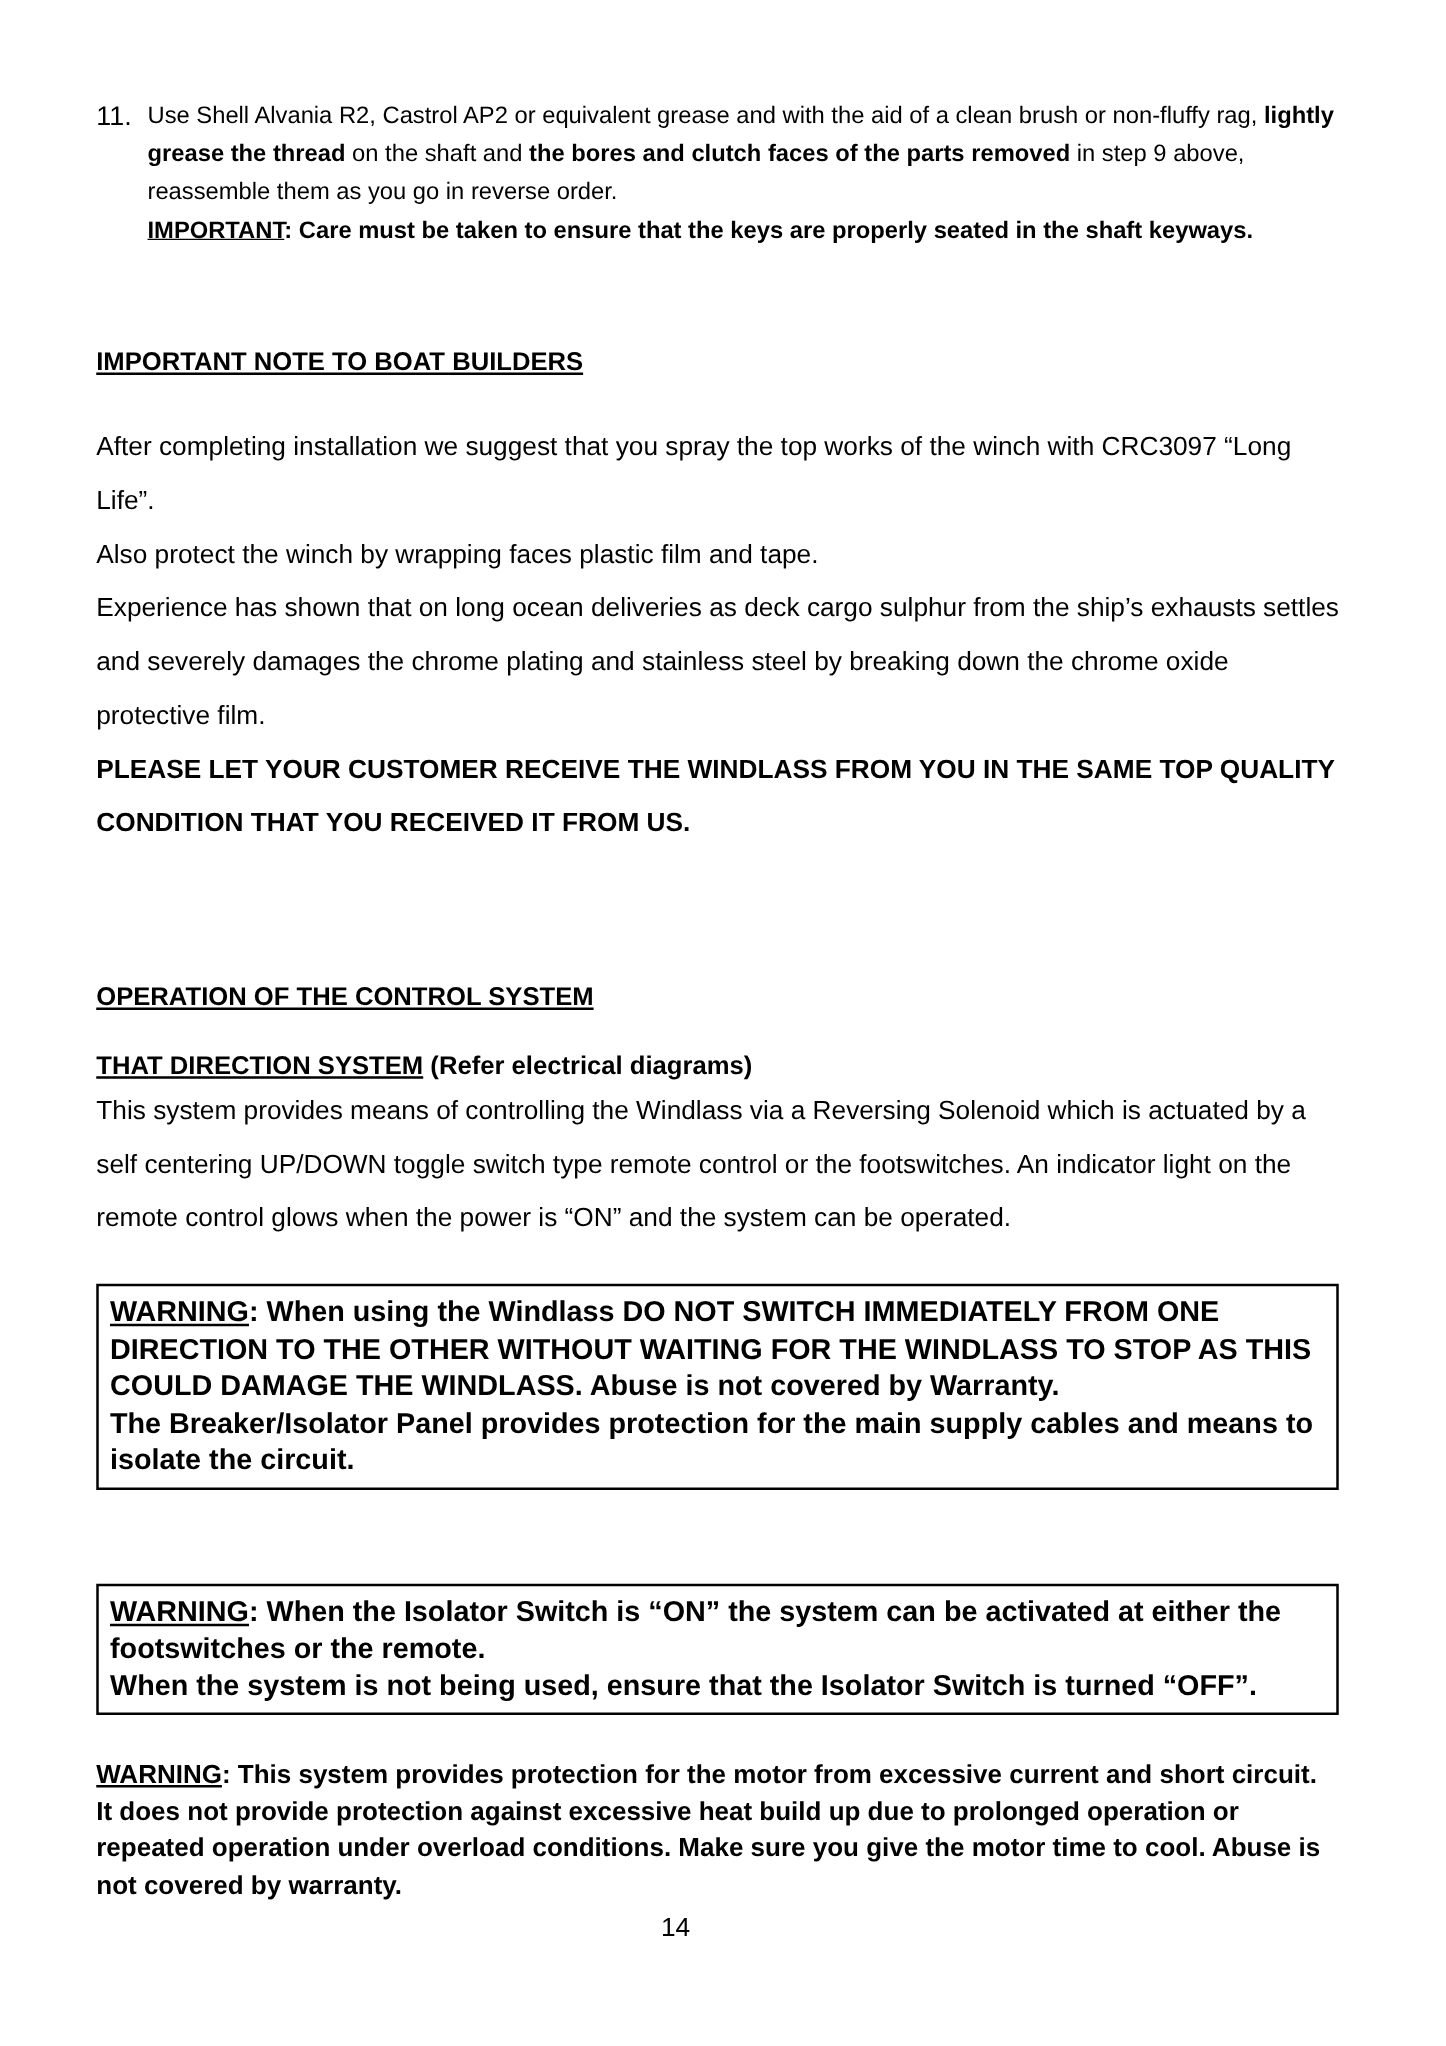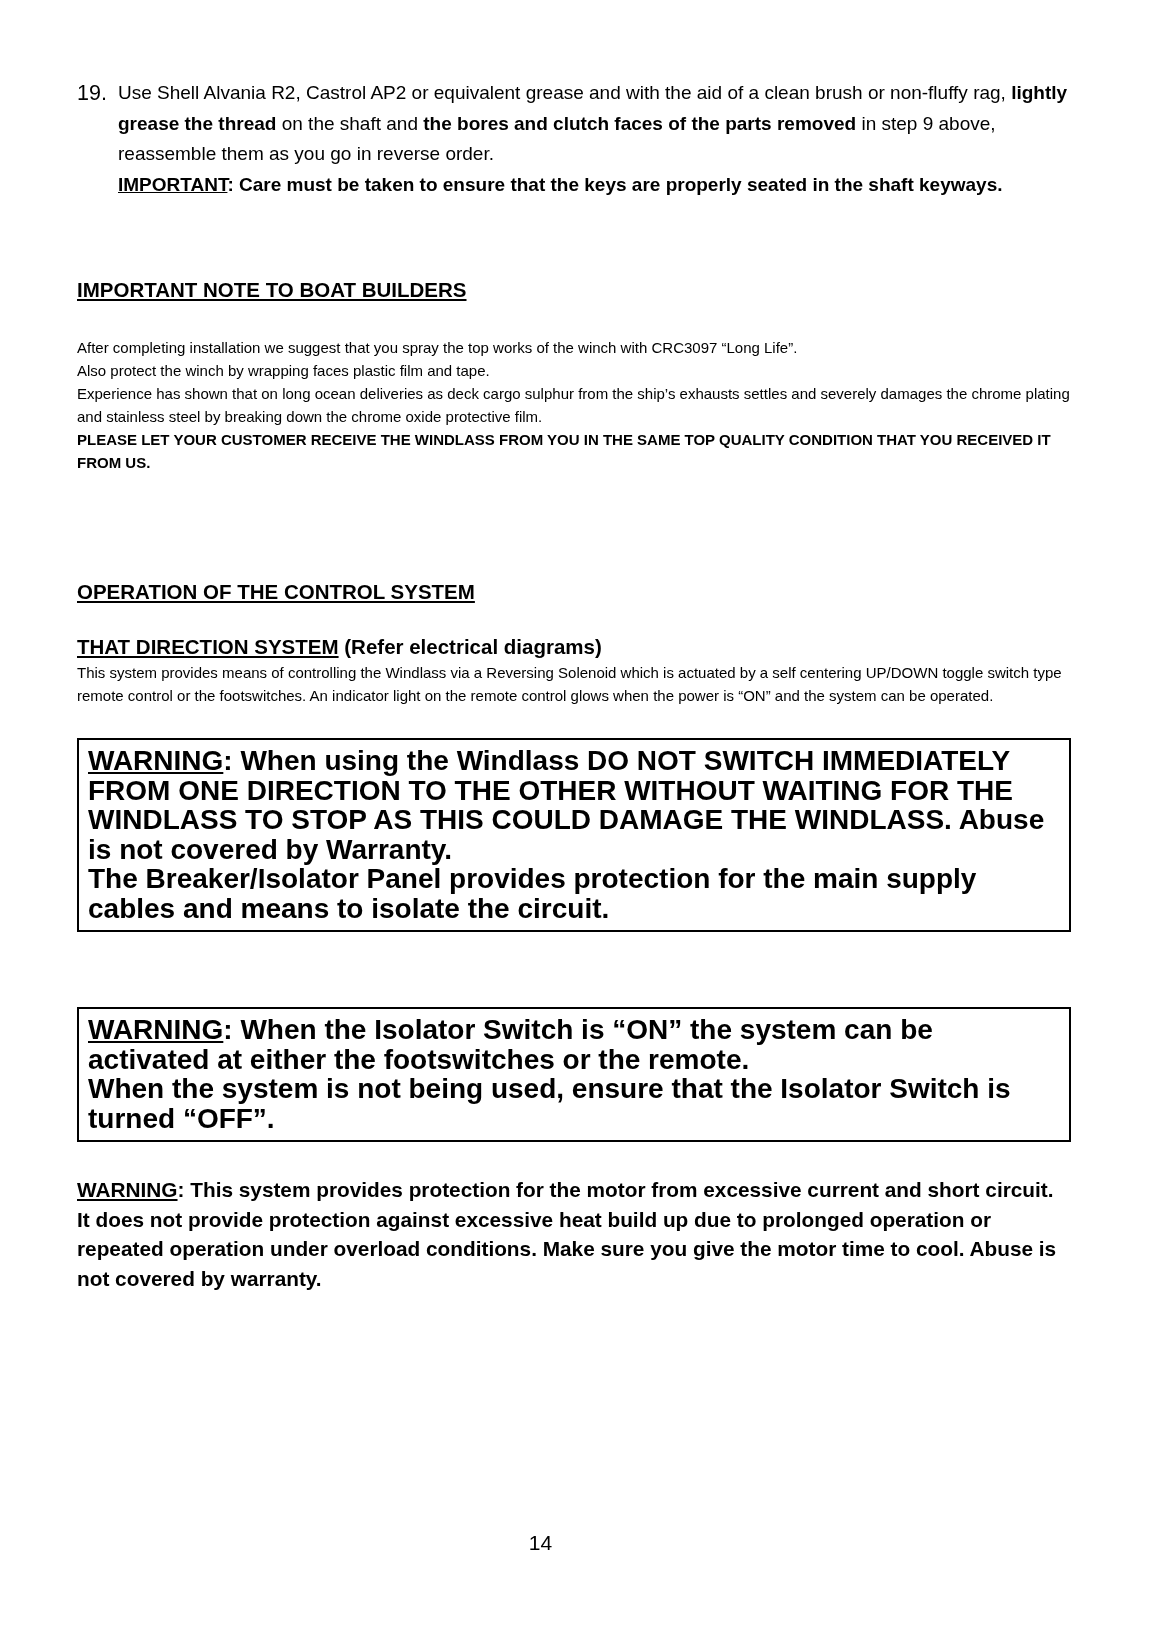--- a/index.html
+++ b/index.html
@@ -63,34 +63,34 @@
     font-weight: bold;
     line-height: 29px;
   }
   .subheading-underlined {
     text-decoration: underline;
     text-underline-offset: 2px;
   }
 
   
   .body-text {
-    font-size: 15px;
-    line-height: 23px;
+    font-size: 21px;
+    line-height: 43px;
     font-weight: normal;
   }
 
   
   .warning-box {
     border: 2px solid #000000;
     box-sizing: border-box;
     padding: 6px 8px 7px 9px;
     width: 994px;
   }
   .warning-text {
-    font-size: 28px;
+    font-size: 23px;
     line-height: 29.5px;
     font-weight: bold;
   }
   .warning-plain {
     font-size: 20.8px;
     line-height: 29.5px;
     font-weight: bold;
     width: 994px;
   }
 
@@ -109,21 +109,21 @@
   }
 </style>
 </head>
 <body>
 
 <div id="page">
 
   <div class="content">
 
     <div class="numbered-item">
-      <div class="num-marker">19.</div>
+      <div class="num-marker">11.</div>
       <div class="num-body">
         <span>Use Shell Alvania R2, Castrol AP2 or equivalent grease and with the aid of a clean brush or non-fluffy rag, </span><b>lightly grease the thread</b><span> on the shaft and </span><b>the bores and clutch faces of the parts removed</b><span> in step 9 above, reassemble them as you go in reverse order.</span><br>
         <b class="u">IMPORTANT</b><b>: Care must be taken to ensure that the keys are properly seated in the shaft keyways.</b>
       </div>
     </div>
 
     <div class="sp" style="height:76px"></div>
 
     <div class="heading-row">
       <span class="heading">IMPORTANT NOTE TO BOAT BUILDERS</span>

